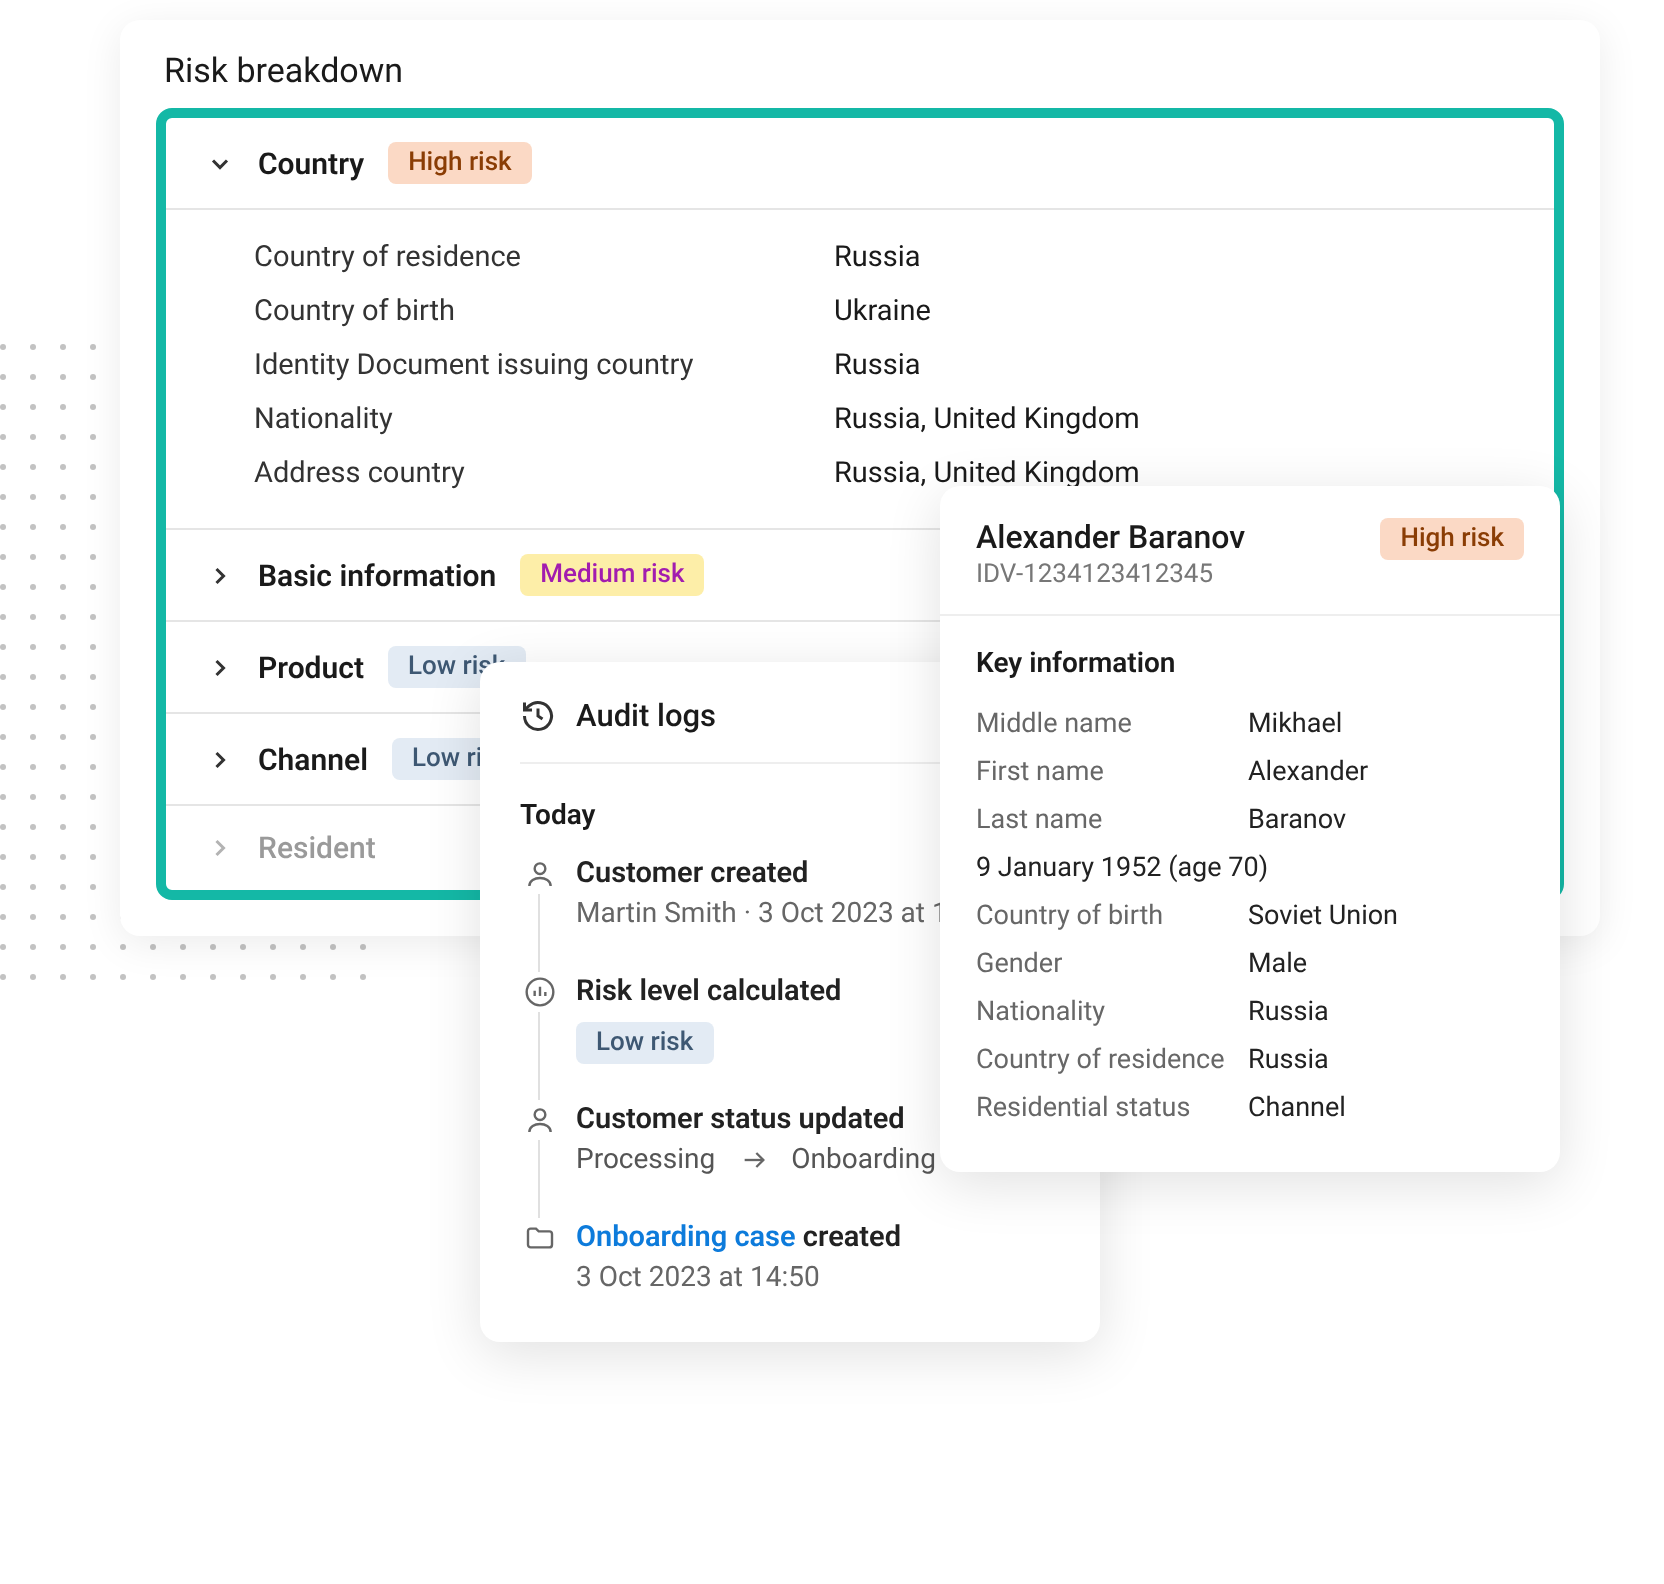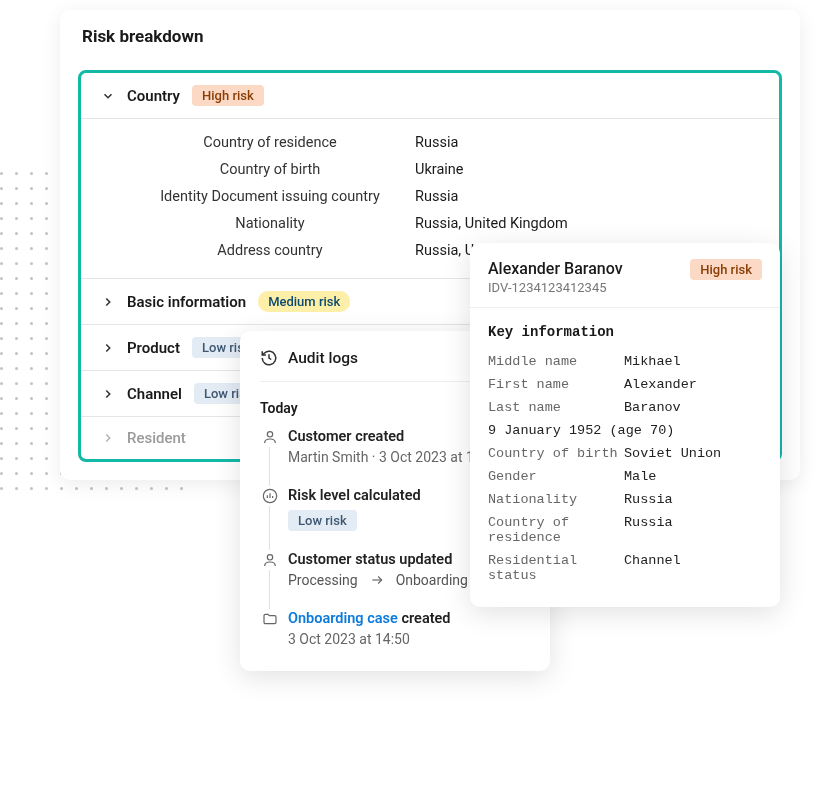--- a/index.html
+++ b/index.html
@@ -36,29 +36,28 @@
       top: 10px;
       width: 740px;
       background: #fff;
       border-radius: 10px;
       box-shadow: 0 4px 20px rgba(0,0,0,0.08);
       padding: 16px 18px 18px 18px;
       z-index: 1;
     }
     .risk-title {
       font-size: 17px;
-      font-weight: 700;
-      margin-bottom: 24px;
+      font-weight: 400;
+      margin-bottom: 8px;
       padding-left: 4px;
     }
     .section-wrap {
-      border: 3px solid #14b8a6;
+      border: 5px solid #14b8a6;
       border-radius: 8px;
       overflow: hidden;
-      text-align: center;
     }
     .section-header {
       display: flex;
       align-items: center;
       gap: 12px;
       padding: 12px 20px;
       border-bottom: 1px solid #e5e5e5;
       cursor: pointer;
     }
     .section-header.last {
@@ -79,21 +78,21 @@
       font-weight: 600;
     }
     .section-label.muted { color: #9a9a9a; font-weight:500 }
     .badge {
       font-size: 13px;
       padding: 3px 10px;
       border-radius: 4px;
       font-weight: 500;
     }
     .badge.high { background: #fbd9c5; color: #8a3d05; }
-    .badge.medium { background: #fdeea8; color: #0c4a6e; border-radius: 10px; }
+    .badge.medium { background: #fdeea8; color: #a21caf; }
     .badge.low { background: #e3ebf4; color: #3e5873; }
     .section-body {
       padding: 10px 20px 14px 44px;
       border-bottom: 1px solid #e5e5e5;
     }
     .kv-row {
       display: flex;
       padding: 5px 0;
       font-size: 14.5px;
     }
@@ -201,21 +200,20 @@
       font-size: 16px;
       font-weight: 500;
       margin-bottom: 2px;
     }
     .profile-id {
       font-size: 13px;
       color: #777;
     }
     .profile-body {
       padding: 16px 32px 20px 18px;
-      font-family: Liberation Mono, monospace;
     }
     .ki-title {
       font-size: 14px;
       font-weight: 600;
       margin-bottom: 10px;
     }
     .ki-row {
       display:flex;
       font-size: 13.5px;
       padding: 4px 0;

